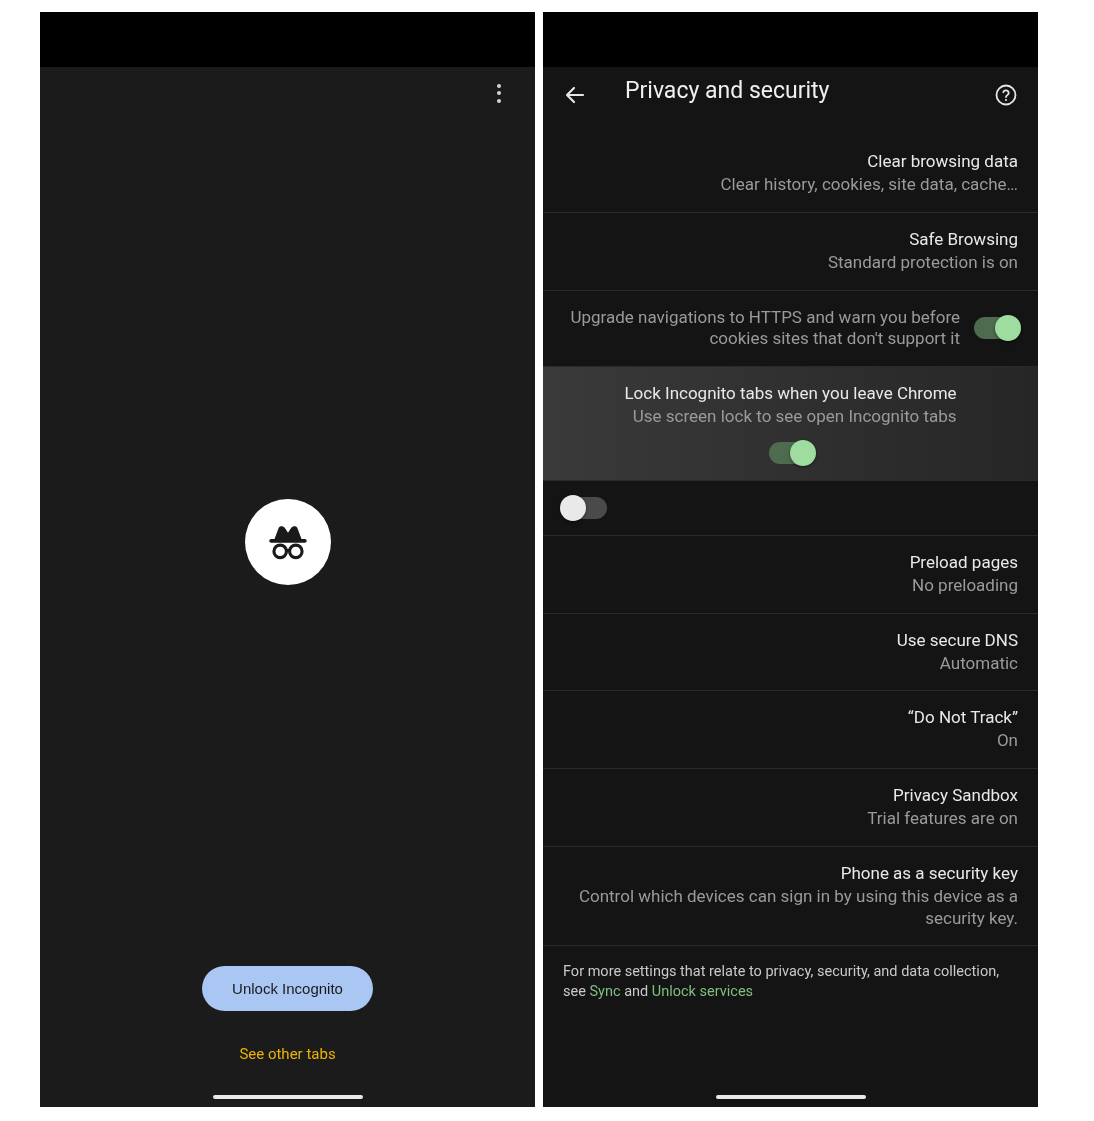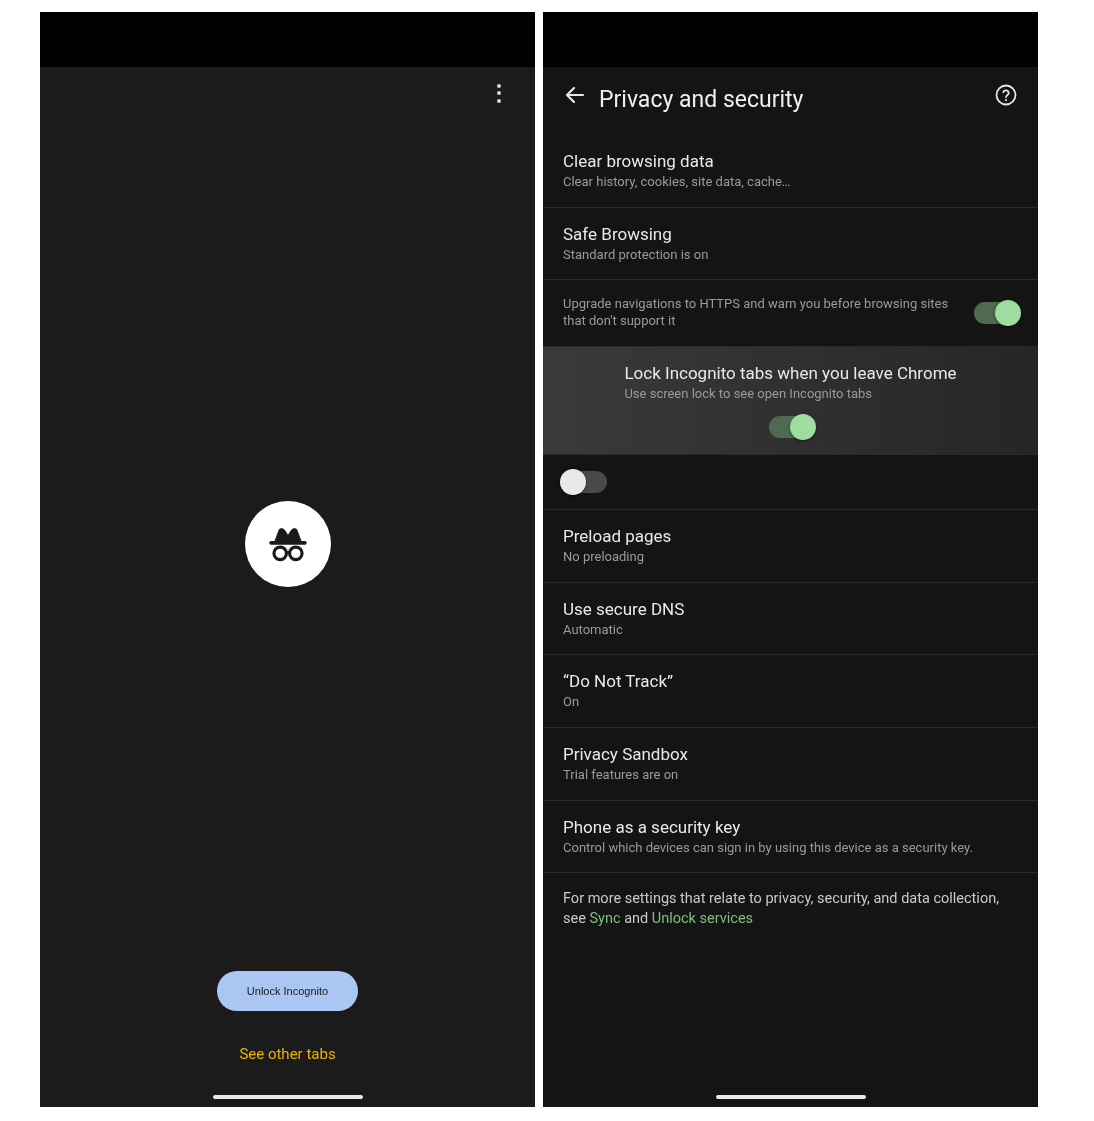--- a/index.html
+++ b/index.html
@@ -89,21 +89,21 @@
     flex-direction: column;
     align-items: center;
     gap: 34px;
   }
   .unlock-btn {
     background: #aac6f3;
     color: #1a1a1a;
     border: none;
     padding: 14px 30px;
     border-radius: 28px;
-    font-size: 11px;
+    font-size: 15px;
     font-weight: 500;
     cursor: pointer;
   }
   .link-text {
     color: #eab308;
     font-size: 15px;
     cursor: pointer;
   }
   .nav-handle {
     position: absolute;
@@ -119,23 +119,23 @@
   .right-surface {
     flex: 1;
     background: #141414;
     display: flex;
     flex-direction: column;
     position: relative;
     overflow: hidden;
   }
   .right-header {
     display: flex;
-    align-items: flex-end;
+    align-items: flex-start;
     padding: 10px 14px 22px 14px;
-    gap: 6px;
+    gap: 32px;
   }
   .icon-btn {
     width: 36px; height: 36px;
     display: flex; align-items: center; justify-content: center;
     color: #e6e6e6;
     cursor: pointer;
     border-radius: 50%;
   }
   .right-title {
     flex: 1;
@@ -154,30 +154,30 @@
     padding: 16px 20px 16px 20px;
     display: flex;
     align-items: center;
     gap: 14px;
     cursor: pointer;
   }
   .setting-row.highlight {
     background: linear-gradient(90deg, #3a3a3a 0%, #262626 100%);
     flex-direction: column;
   }
-  .setting-text { flex: 1; min-width: 0; }
+  .setting-text { flex: 1; min-width: 0; text-align: right; }
   .setting-title {
     color: #e9e9e9;
     font-size: 17px;
     font-weight: 400;
     margin-bottom: 3px;
   }
   .setting-sub {
     color: #9a9a9a;
-    font-size: 13px;
+    font-size: 17px;
     line-height: 1.28;
   }
   .toggle {
     width: 44px; height: 22px;
     border-radius: 12px;
     position: relative;
     flex: none;
   }
   .toggle-track-on { background: #4f6b4f; }
   .toggle-track-off { background: #4a4a4a; }
@@ -261,21 +261,21 @@
           </div>
         </div>
         <div class="setting-row">
           <div class="setting-text">
             <div class="setting-title">Safe Browsing</div>
             <div class="setting-sub">Standard protection is on</div>
           </div>
         </div>
         <div class="setting-row">
           <div class="setting-text">
-            <div class="setting-sub">Upgrade navigations to HTTPS and warn you before browsing sites that don't support it</div>
+            <div class="setting-sub">Upgrade navigations to HTTPS and warn you before cookies sites that don't support it</div>
           </div>
           <div class="toggle toggle-track-on">
             <div class="toggle-thumb thumb-on"></div>
           </div>
         </div>
         <div class="setting-row highlight">
           <div class="setting-text">
             <div class="setting-title">Lock Incognito tabs when you leave Chrome</div>
             <div class="setting-sub">Use screen lock to see open Incognito tabs</div>
           </div>

